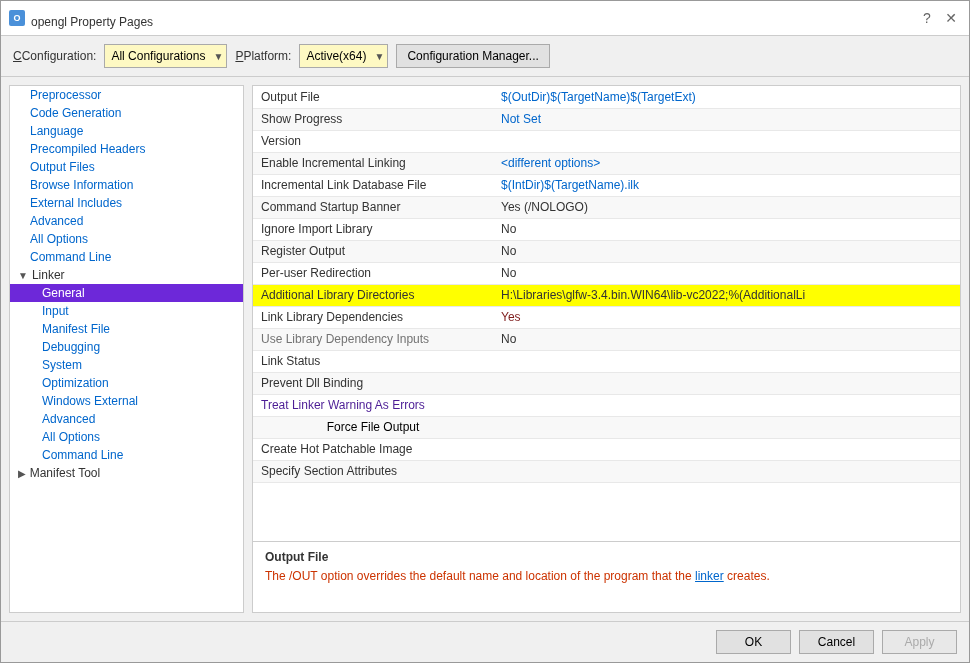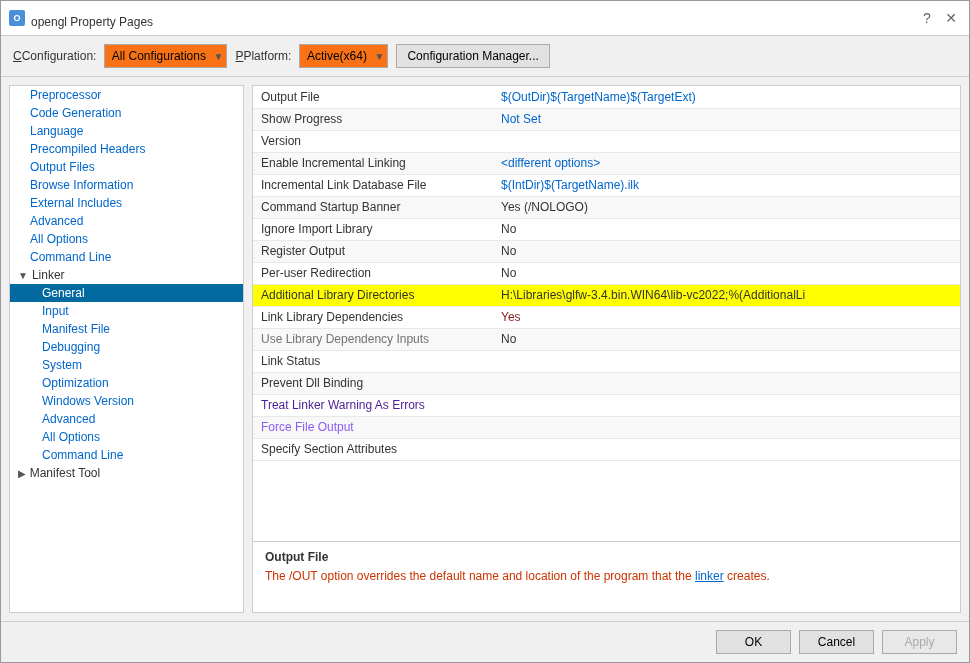--- a/index.html
+++ b/index.html
@@ -79,26 +79,25 @@
     }
     .config-label {
       font-size: 12px;
       color: #333;
     }
     .config-label u { text-decoration: underline; }
     .config-select {
       width: 220px;
       height: 24px;
       border: 1px solid #aaa;
-      background: #f97316;
+      background: #fef9c3;
       padding: 2px 20px 2px 6px;
       font-size: 12px;
       appearance: none;
       position: relative;
-      text-align: center;
     }
     .select-wrapper {
       position: relative;
       display: inline-block;
     }
     .select-wrapper select {
       width: 100%;
       padding-right: 20px;
     }
     .select-arrow {
@@ -140,21 +139,21 @@
       overflow-x: hidden;
     }
     .sidebar-item {
       padding: 2px 8px 2px 12px;
       cursor: pointer;
       color: #0066cc;
       font-size: 12px;
       white-space: nowrap;
     }
     .sidebar-item.selected {
-      background: #0369a1;
+      background: #6d28d9;
       color: white;
     }
     .sidebar-item.section-header {
       color: #333;
       font-weight: normal;
       padding-left: 8px;
       display: flex;
       align-items: center;
       gap: 4px;
     }
@@ -336,21 +335,21 @@
       <div class="sidebar-item indent2">
         <span>Debugging</span>
       </div>
       <div class="sidebar-item indent2">
         <span>System</span>
       </div>
       <div class="sidebar-item indent2">
         <span>Optimization</span>
       </div>
       <div class="sidebar-item indent2">
-        <span>Windows Version</span>
+        <span>Windows External</span>
       </div>
       <div class="sidebar-item indent2">
         <span>Advanced</span>
       </div>
       <div class="sidebar-item indent2">
         <span>All Options</span>
       </div>
       <div class="sidebar-item indent2">
         <span>Command Line</span>
       </div>
@@ -418,21 +417,25 @@
               </tr>
               <tr>
                 <td style="color: rgb(51, 51, 51);">Prevent Dll Binding</td>
                 <td style="color: rgb(51, 51, 51); overflow: hidden; text-overflow: ellipsis; white-space: nowrap;"></td>
               </tr>
               <tr>
                 <td style="color: #4c1d95;">Treat Linker Warning As Errors</td>
                 <td style="color: rgb(51, 51, 51); overflow: hidden; text-overflow: ellipsis; white-space: nowrap;"></td>
               </tr>
               <tr>
-                <td style="color: #8b5cf6;">Force File Output</td>
+                <td style="color: #000000; text-align: center;">Force File Output</td>
+                <td style="color: rgb(51, 51, 51); overflow: hidden; text-overflow: ellipsis; white-space: nowrap;"></td>
+              </tr>
+              <tr>
+                <td style="color: rgb(51, 51, 51);">Create Hot Patchable Image</td>
                 <td style="color: rgb(51, 51, 51); overflow: hidden; text-overflow: ellipsis; white-space: nowrap;"></td>
               </tr>
               <tr>
                 <td style="color: rgb(51, 51, 51);">Specify Section Attributes</td>
                 <td style="color: rgb(51, 51, 51); overflow: hidden; text-overflow: ellipsis; white-space: nowrap;"></td>
               </tr>
             </tbody>
         </table>
       </div>
       <div class="description-panel">

